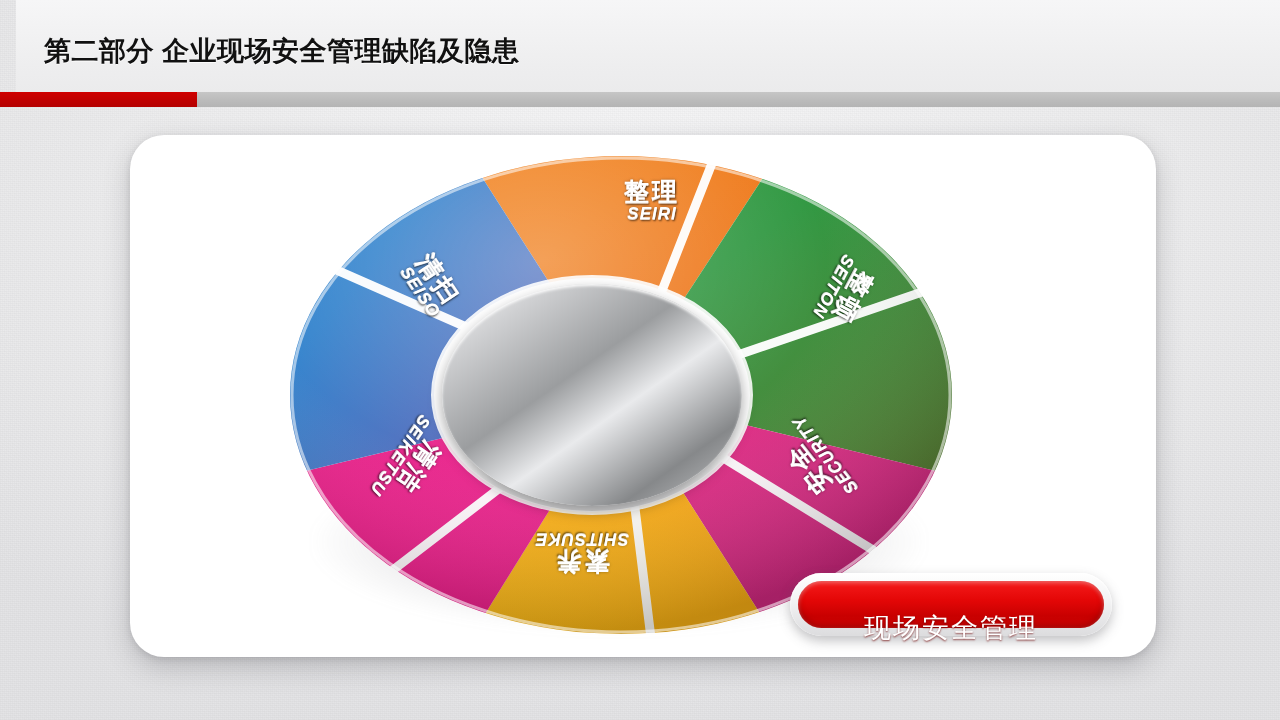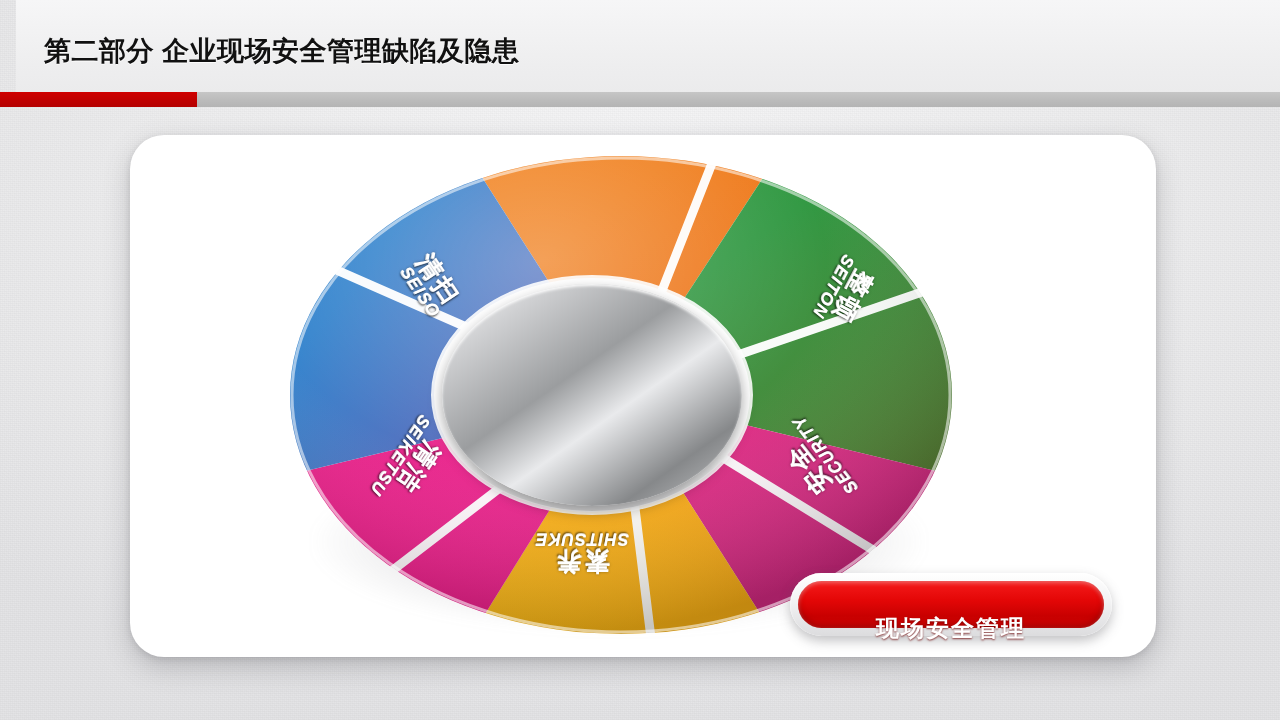--- a/index.html
+++ b/index.html
@@ -124,21 +124,21 @@
     box-shadow:0 5px 12px rgba(80,80,85,.35), inset 0 1px 2px rgba(255,255,255,.95);
     padding:8px;box-sizing:border-box;
   }
   .badge-inner{
     width:100%;height:100%;border-radius:26px;box-sizing:border-box;
     background:linear-gradient(180deg,#f51b1b 0%,#e40707 40%,#c80000 75%,#d40505 100%);
     box-shadow:inset 0 2px 4px rgba(255,255,255,.35), inset 0 -3px 6px rgba(100,0,0,.45);
     display:flex;align-items:center;justify-content:center;
   }
   .badge-text{
-    font-size:23px;font-weight:bold;color:#fff;letter-spacing:2px;
+    font-size:27px;font-weight:normal;color:#fff;letter-spacing:2px;
     text-shadow:0 1px 2px rgba(110,0,0,.75);
     margin-top:47px;
   }
 </style>
 </head>
 <body>
 
 <div id="slide">
 
   <div class="title-band">
@@ -228,20 +228,24 @@
 
           <ellipse cx="331" cy="243" rx="331" ry="239" fill="url(#ringShade)"></ellipse>
         </g>
 
         <ellipse cx="331" cy="243" rx="329" ry="237" fill="none" stroke="#ffffff" stroke-opacity="0.55" stroke-width="3"></ellipse>
 
         <ellipse cx="302" cy="243" rx="159" ry="118" fill="none" stroke="#ffffff" stroke-opacity="0.9" stroke-width="4"></ellipse>
       </svg>
     </div>
 
+    <div class="seg-label" style="left:272px;top:26px;width:180px;">
+      <span class="cn">整理</span>
+      <span class="en">SEIRI</span>
+    </div>
 
     <div class="seg-label" style="left:470px;top:118px;width:170px;transform:rotate(118deg);">
       <span class="cn">整顿</span>
       <span class="en">SEITON</span>
     </div>
 
     <div class="seg-label" style="left:440px;top:288px;width:170px;transform:rotate(232deg);">
       <span class="cn">安全</span>
       <span class="en">SECURITY</span>
     </div>

